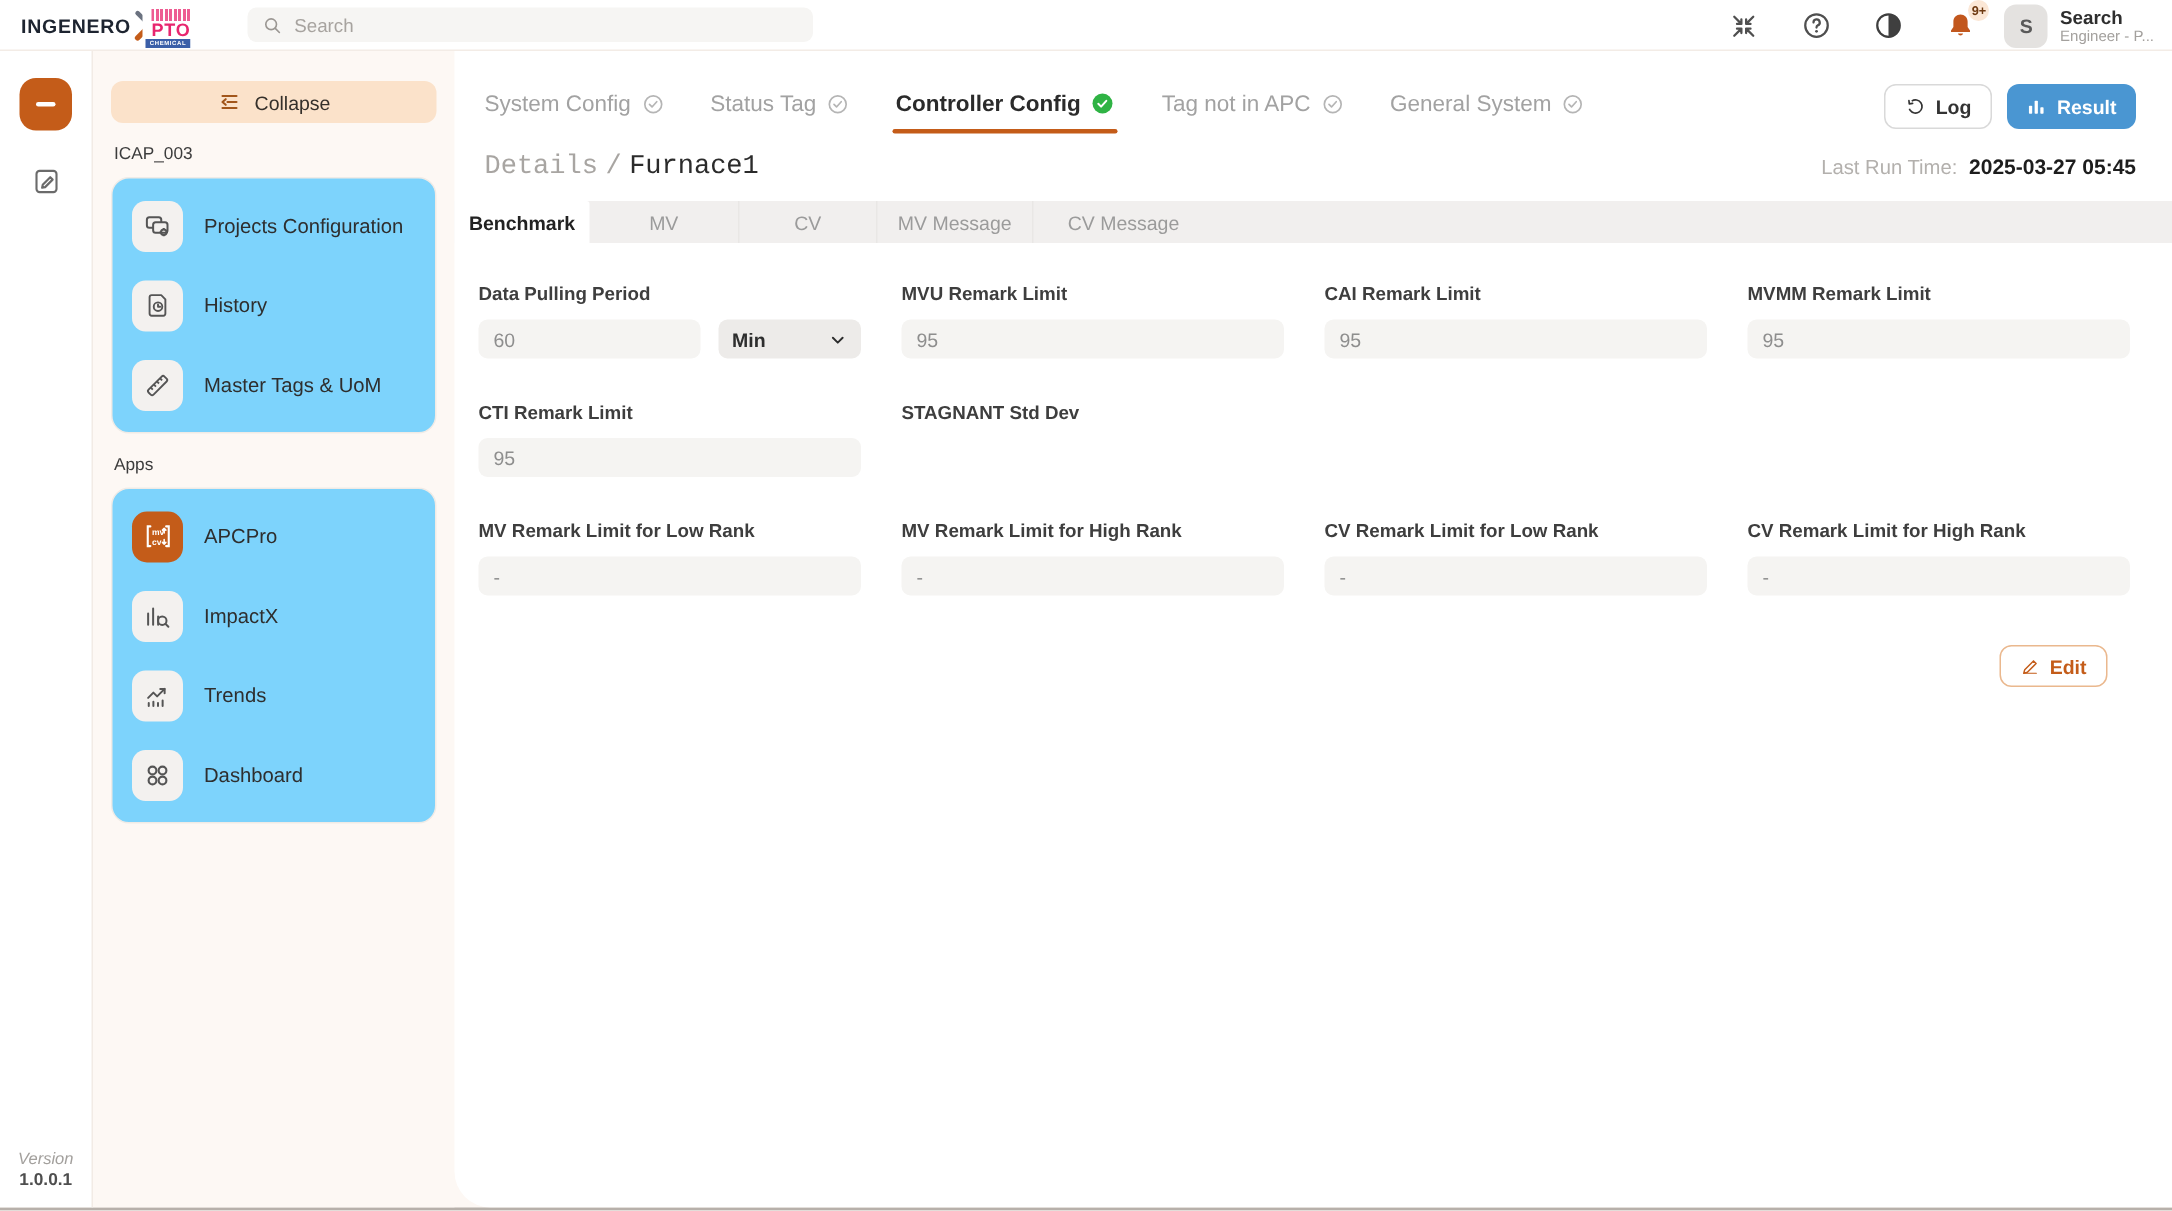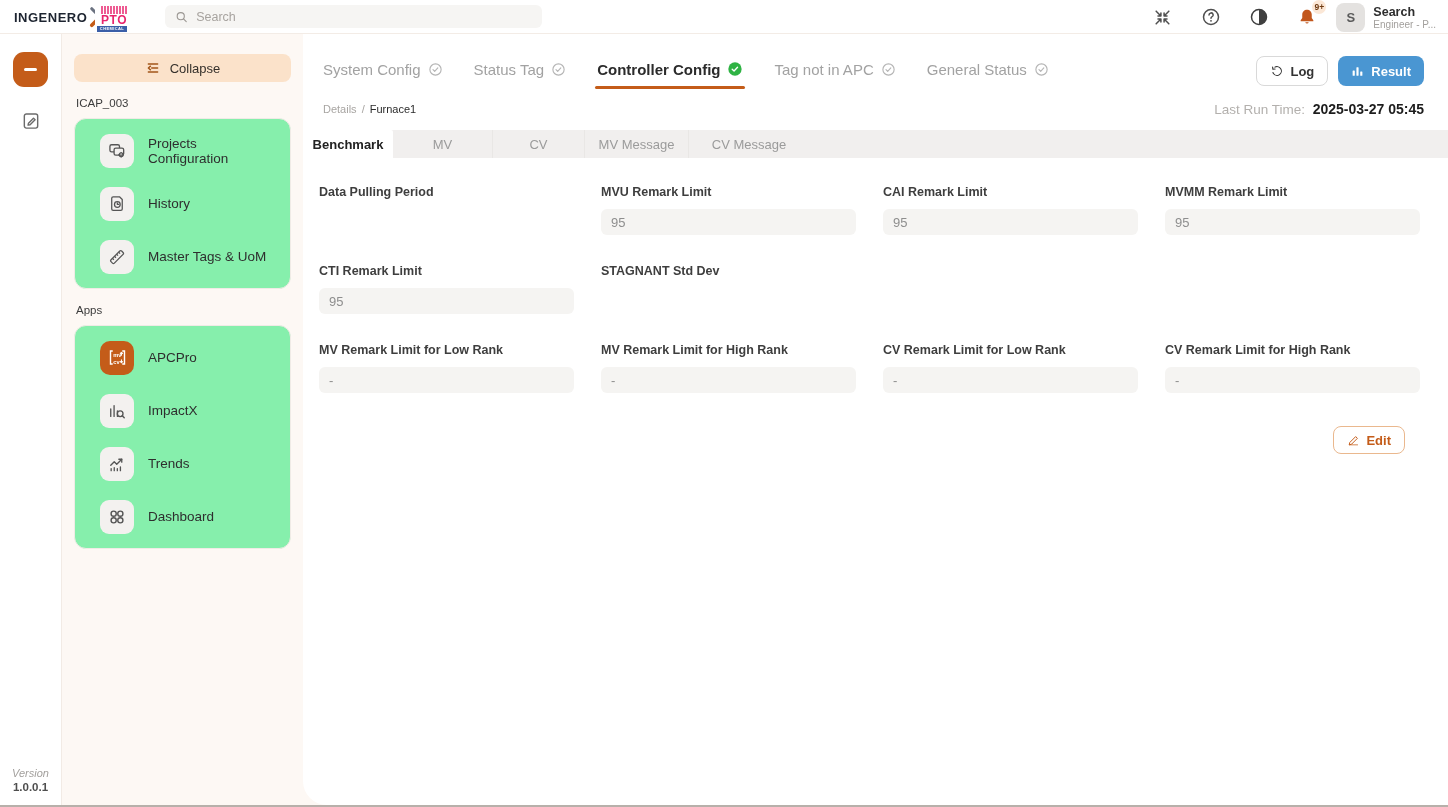--- a/index.html
+++ b/index.html
@@ -35,38 +35,38 @@
   .rail-edit { margin-top:24px; cursor:pointer; }
   .rail-version { margin-top:auto; margin-bottom:12px; text-align:center; }
   .ver-label { font-size:11px; color:#a3a09d;font-style:italic; }
   .ver-value { font-size:11.5px; color:#4e4e4e; font-weight:700; margin-top:2px; }
 
   
   .sidebar { position:absolute; top:34px; left:62px; bottom:0; width:241px; background:#fdf8f4; padding:20px 12px 0 12px; }
   .collapse-btn { height:28px; border-radius:8px; background:#fbe2ca; display:flex; align-items:center; justify-content:center; gap:9px; cursor:pointer; }
   .collapse-btn span { font-size:13px; color:#35302b; font-weight:500; }
   .section-label { margin:15px 0 9px 2px; font-size:11.5px; font-weight:400; color:#3c3c3c; }
-  .card { background:#86efac; border:1px solid #f0ebe6; border-radius:12px; padding:5px 12px; }
+  .card { background:#7dd3fc; border:1px solid #f0ebe6; border-radius:12px; padding:5px 0; }
   .nav-item { height:53px; display:flex; align-items:center; gap:14px; padding-left:13px; cursor:pointer; }
   .chip { width:34px; height:34px; border-radius:9px; background:#f3f1ef; display:flex; align-items:center; justify-content:center; flex-shrink:0; }
   .chip.orange { background:#c45c19; border-radius:10px; }
   .nav-label { font-size:13.5px; color:#2e2e2e; font-weight:500; }
 
   
   .main { position:absolute; top:34px; left:303px; right:0; bottom:0; background:#fff; border-bottom-left-radius:24px; }
   .tabs-row { display:flex; align-items:center; padding:22px 24px 0 20px; }
   .mtabs { display:flex; gap:31px; align-items:center; }
   .mtab { display:flex; align-items:center; gap:7px; font-size:15px; color:#a2a2a2; cursor:pointer; position:relative; padding-bottom:4px; }
   .mtab.active { color:#2b2b2b; font-weight:600; }
   .mtab.active::after { content:""; position:absolute; left:-2px; right:-2px; bottom:-7px; height:3px; background:#c45c19; border-radius:2px; }
   .hdr-btns { margin-left:auto; display:flex; gap:10px; align-items:flex-end; }
   .btn-log { height:30px; padding:0 13px; background:#fff; border:1px solid #d9d9d9; border-radius:8px; display:flex; align-items:center; gap:6px; font-size:13px; font-weight:600; color:#333; cursor:pointer; }
   .btn-result { height:30px; padding:0 13px; background:#4a96d2; border:none; border-radius:8px; display:flex; align-items:center; gap:7px; font-size:13px; font-weight:700; color:#fff; cursor:pointer; }
   .crumb-row { display:flex; align-items:center; padding:15px 24px 0 20px; }
-  .crumb { font-size:11px; }
+  .crumb { font-size:18px;font-family:Liberation Mono, monospace; }
   .crumb .parent { color:#a8a5a2; }
   .crumb .sep { color:#a8a5a2; margin:0 5px; }
   .crumb .current { color:#2b2b2b; font-weight:500; }
   .lastrun { margin-left:auto; font-size:13.5px; }
   .lastrun .lbl { color:#b3b0ad; }
   .lastrun .val { color:#1d1d1d; font-weight:700; font-size:14px; margin-left:4px; }
   .subtabs { margin-top:13px; height:28px; background:#f1efee; display:flex; }
   .subtab { display:flex; align-items:center; justify-content:center; font-size:13px; color:#9b9b9b; cursor:pointer; border-right:1px solid #e9e7e5; }
   .subtab:nth-child(1){width:90px;} .subtab:nth-child(2){width:100px;} .subtab:nth-child(3){width:92px;} .subtab:nth-child(4){width:104px;} .subtab:nth-child(5){width:120px; border-right:none;}
   .subtab.active { background:#fff; color:#222; font-weight:700; border-right:none; border-radius:0 2px 0 0; }
@@ -279,21 +279,21 @@
             </svg>
         </div>
         <div class="mtab">
           <span>Tag not in APC</span>
           <svg width="15" height="15" viewBox="0 0 24 24">
               <circle cx="12" cy="12" r="9" fill="none" stroke="#b5b5b5" stroke-width="1.8"></circle>
               <path d="M8 12.2l2.7 2.7 5-5.6" fill="none" stroke="#b5b5b5" stroke-width="1.8" stroke-linecap="round" stroke-linejoin="round"></path>
             </svg>
         </div>
         <div class="mtab">
-          <span>General Status</span>
+          <span>General System</span>
           <svg width="15" height="15" viewBox="0 0 24 24">
               <circle cx="12" cy="12" r="9" fill="none" stroke="#b5b5b5" stroke-width="1.8"></circle>
               <path d="M8 12.2l2.7 2.7 5-5.6" fill="none" stroke="#b5b5b5" stroke-width="1.8" stroke-linecap="round" stroke-linejoin="round"></path>
             </svg>
         </div>
       </div>
       <div class="hdr-btns">
         <button class="btn-log">
           <svg width="14" height="14" viewBox="0 0 24 24">
             <circle cx="12" cy="12" r="7.5" fill="none" stroke="#333" stroke-width="1.9" stroke-dasharray="37 10" transform="rotate(-125 12 12)"></circle>
@@ -337,20 +337,29 @@
         </div>
       <div class="subtab">
           <span>CV Message</span>
         </div>
     </div>
 
     <div class="form">
       <div class="frow">
         <div class="field">
           <label>Data Pulling Period</label>
+          <div class="input-row">
+            <input class="input" readonly="" value="60" style="">
+            <div class="select">
+              <span>Min</span>
+              <svg width="13" height="13" viewBox="0 0 24 24">
+                  <path d="M6 9.5l6 6 6-6" fill="none" stroke="#2e2e2e" stroke-width="2.4" stroke-linecap="round" stroke-linejoin="round"></path>
+                </svg>
+            </div>
+          </div>
         </div>
         <div class="field">
           <label>MVU Remark Limit</label>
           <input class="input" readonly="" value="95" style="">
         </div>
         <div class="field">
           <label>CAI Remark Limit</label>
           <input class="input" readonly="" value="95" style="">
         </div>
         <div class="field">

